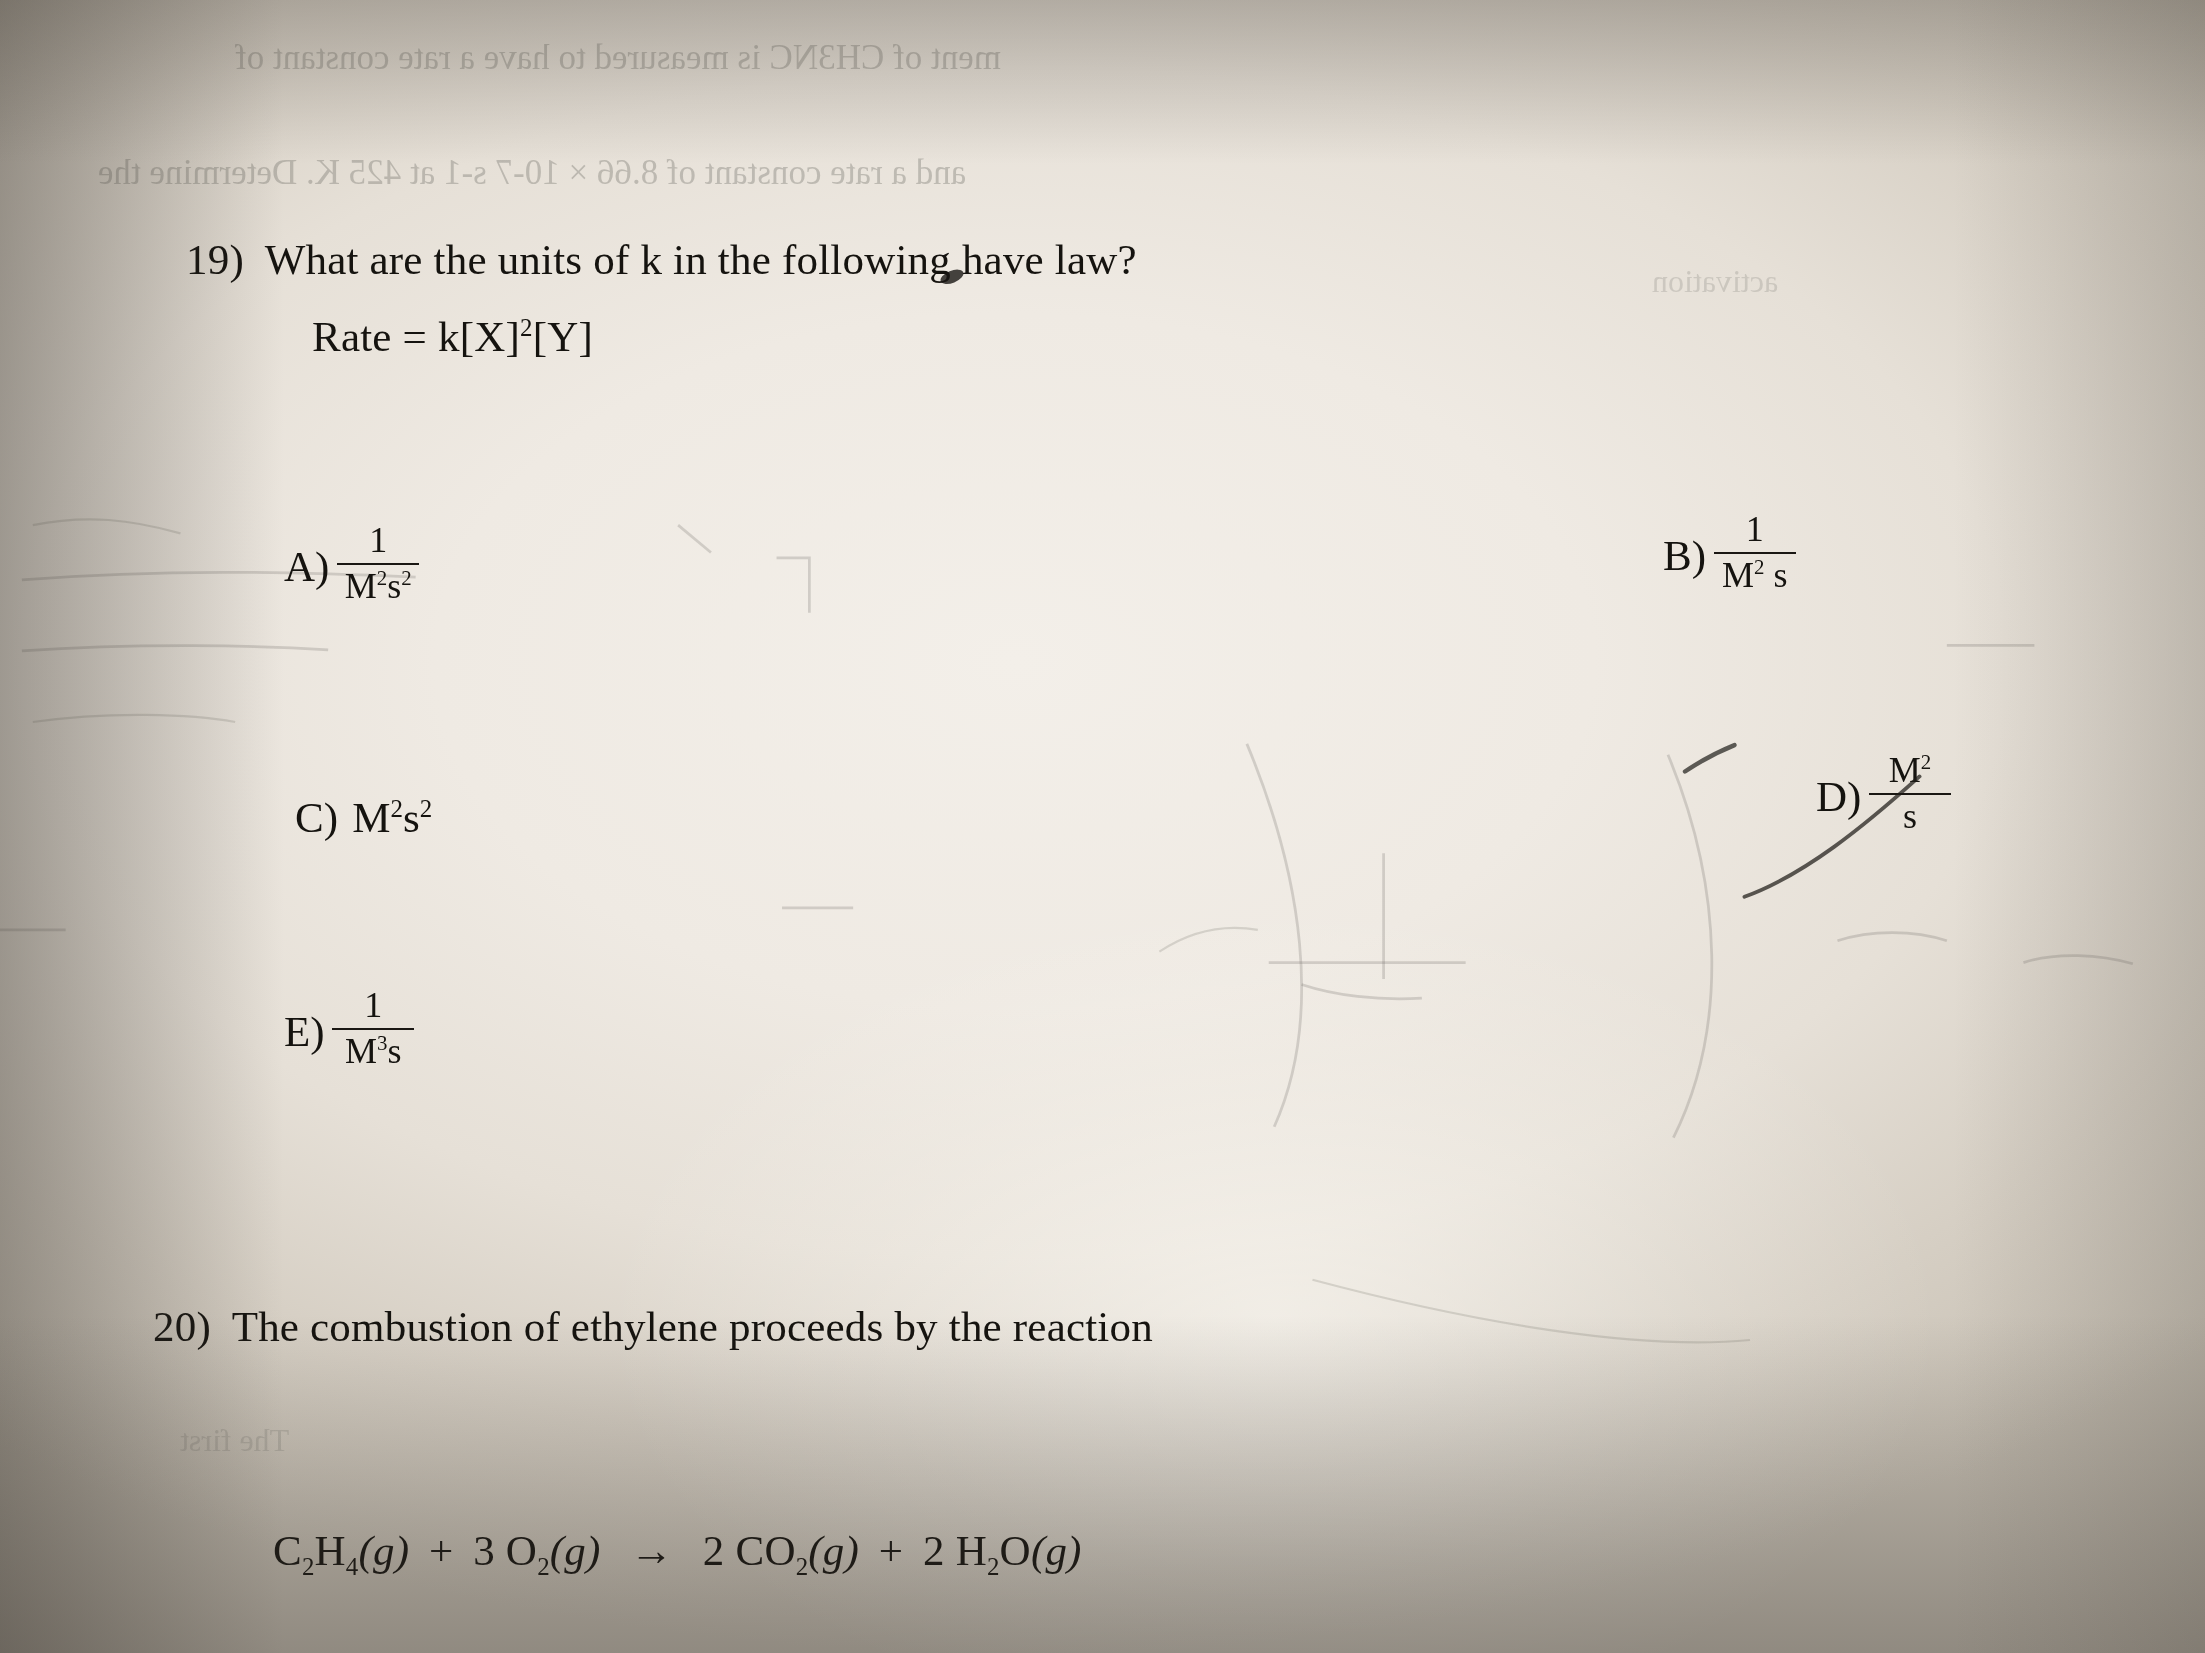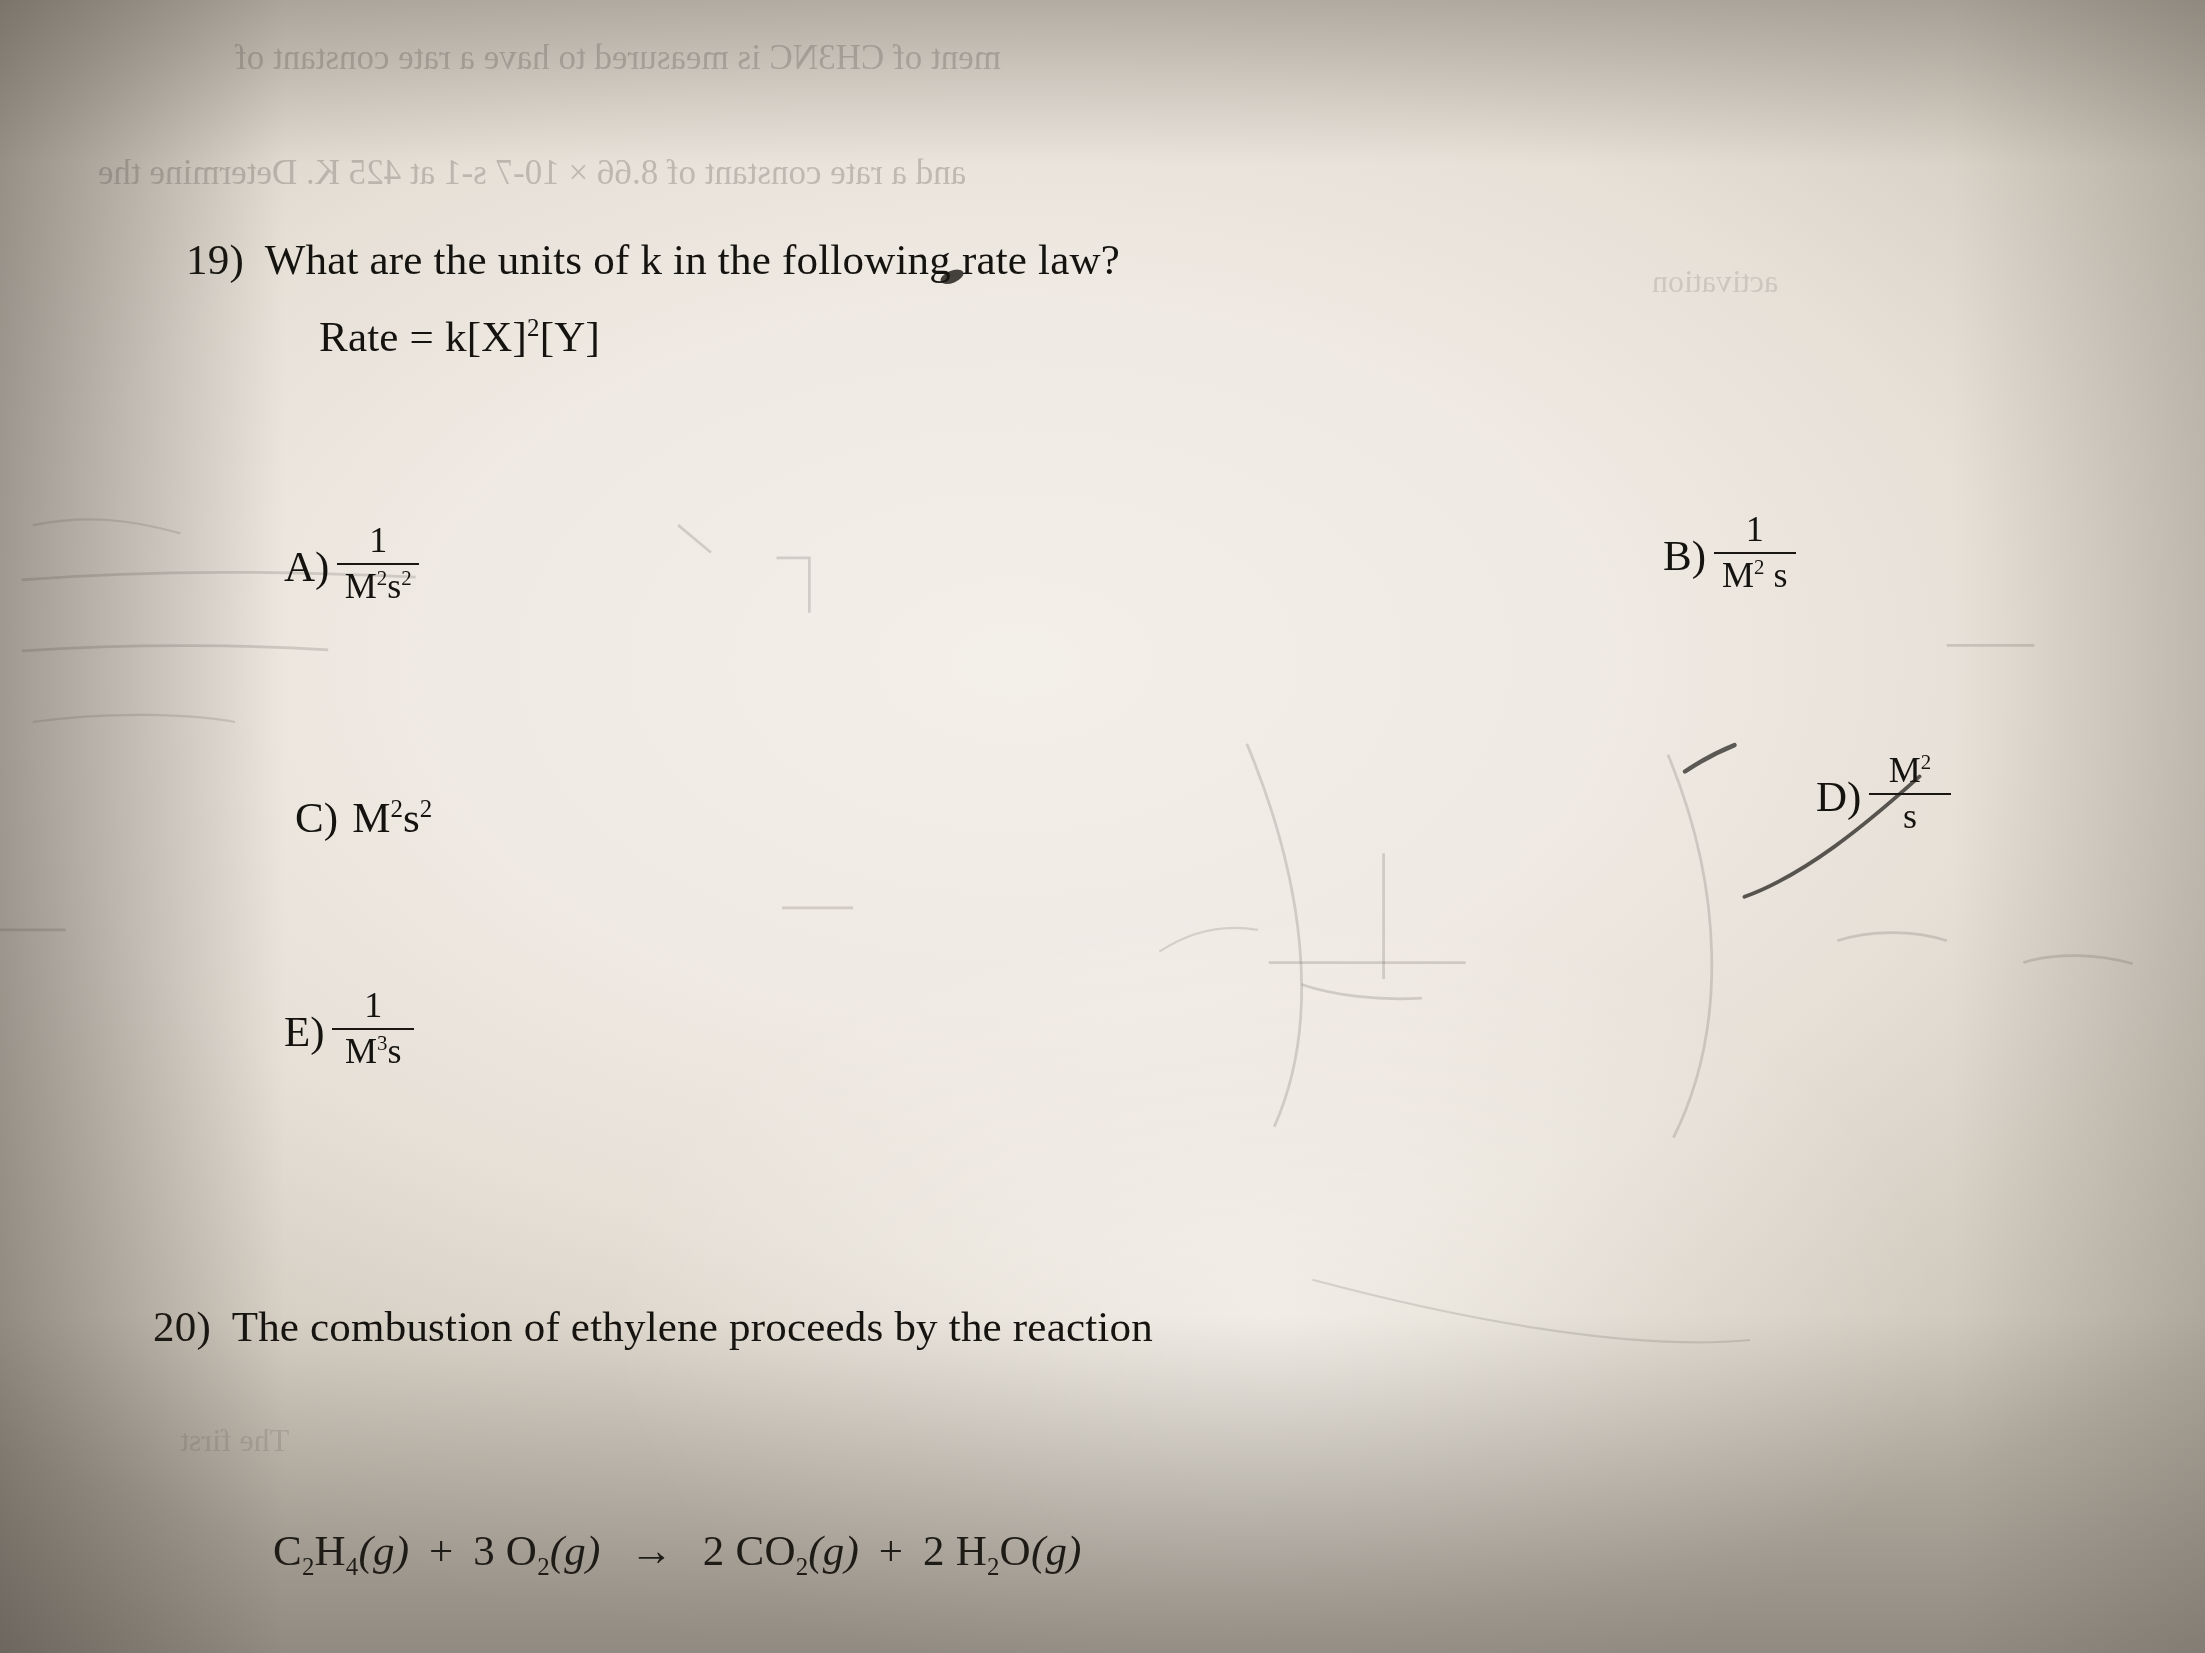--- a/index.html
+++ b/index.html
@@ -158,24 +158,24 @@
       <path d="M60,1320 C200,1300 350,1305 430,1320"></path>
       <path d="M2120,1740 C2180,1700 2240,1690 2300,1700"></path>
       <path d="M2400,2340 C2700,2420 3000,2470 3200,2450"></path>
     </g>
   </svg>
 
   <div class="content">
 
     <div class="q-line" style="left:186px; top:235px;">
       <span>19)</span>
-      <span style="margin-left:9.8px;">What are the units of k in the following rate law?</span>
-    </div>
-
-    <div class="q-line" style="left:319px; top:312px;font-family:Liberation Serif, serif;">
+      <span style="margin-left:9.8px;">What are the units of k in the following have law?</span>
+    </div>
+
+    <div class="q-line" style="left:312px; top:312px;font-family:Liberation Serif, serif;">
       <span>Rate = k[X]</span><sup class="s">2</sup><span>[Y]</span>
     </div>
 
     <div class="opt" style="left:284px; top:525px;">
       <span class="lbl">A)</span>
       <span class="frac">
         <span class="num">1</span>
         <span class="bar"></span>
         <span class="den"><span>M</span><sup class="s">2</sup><span>s</span><sup class="s">2</sup></span>
       </span>

